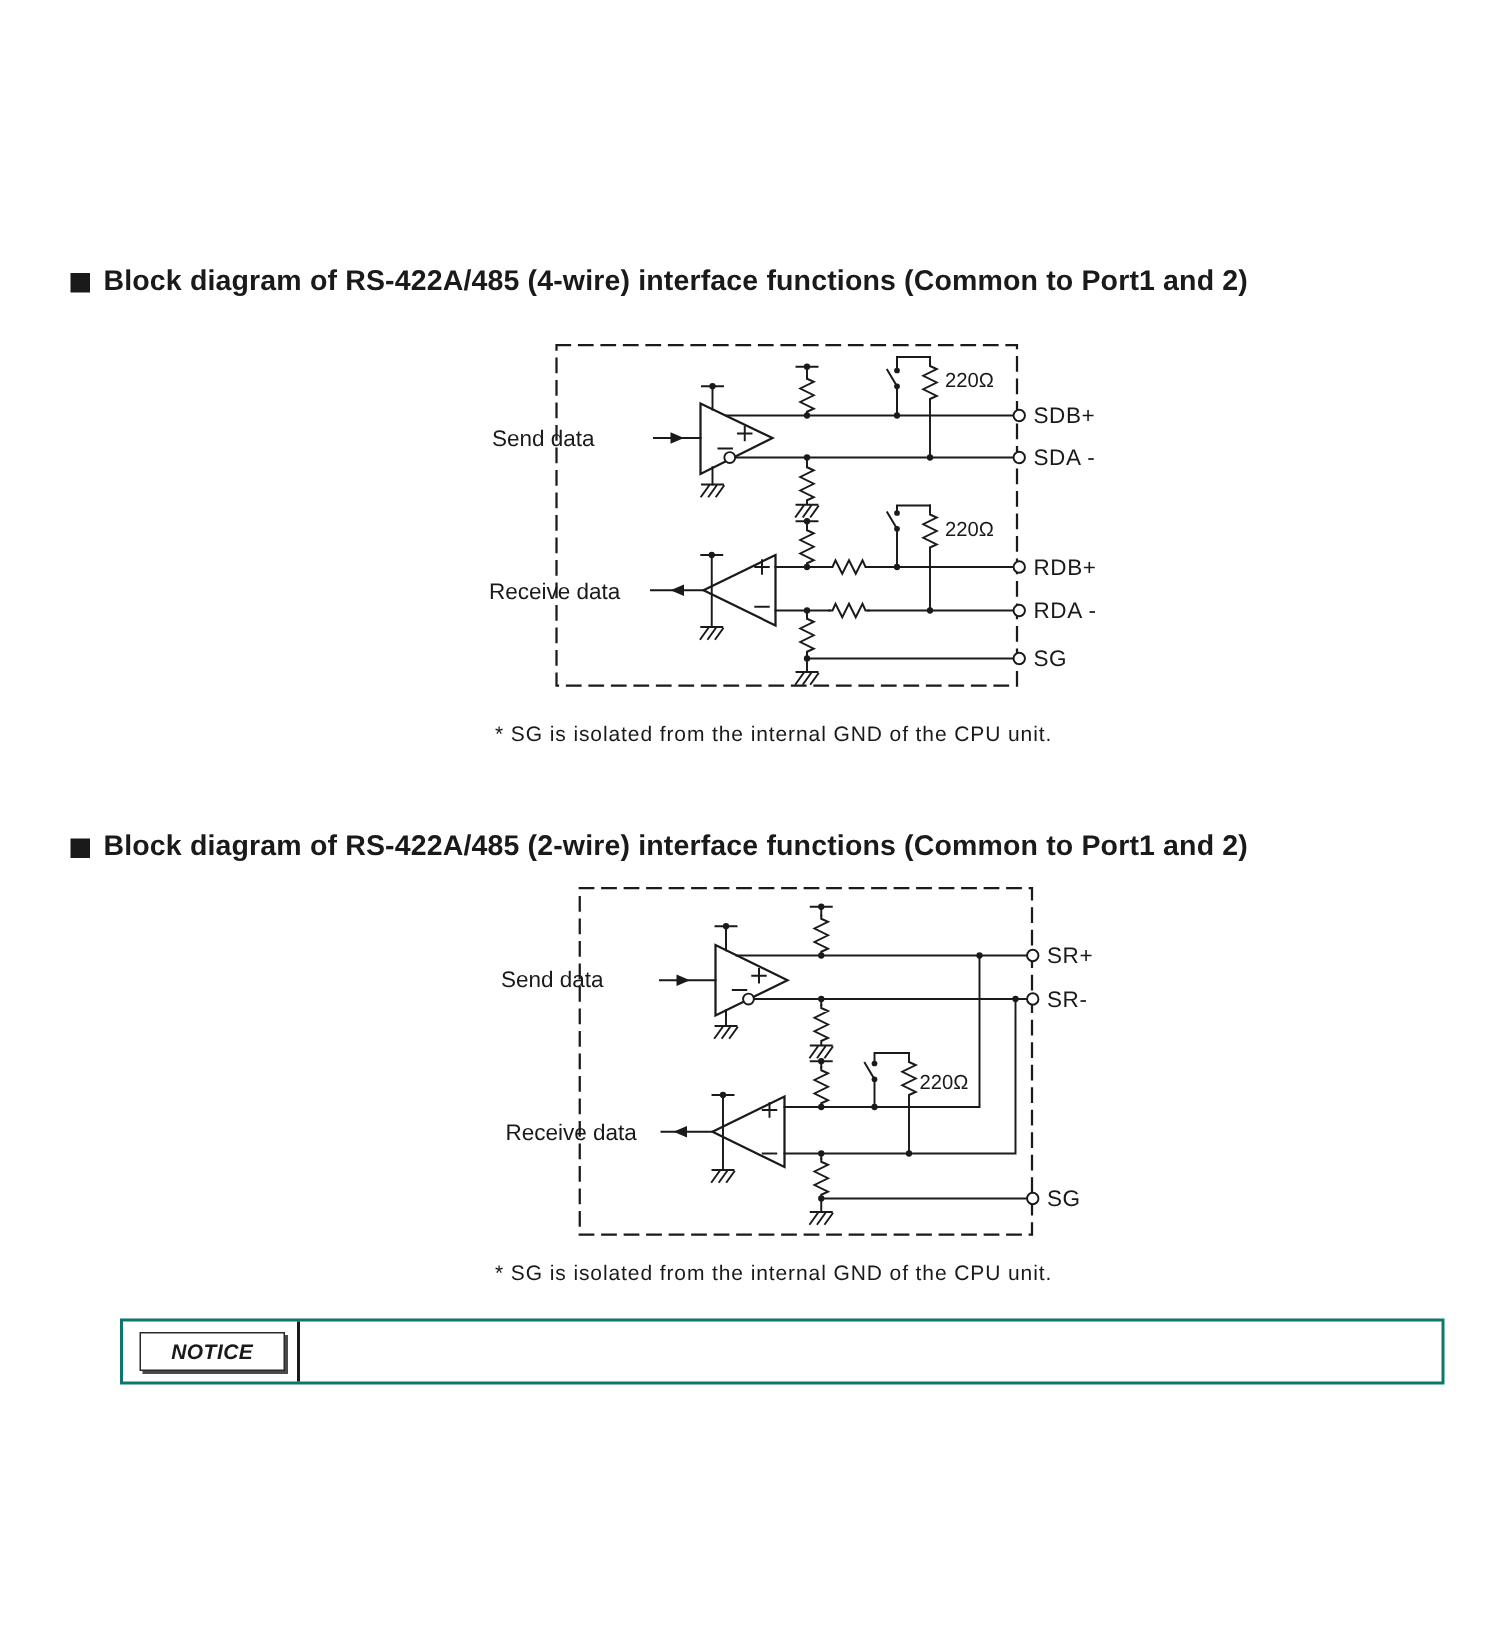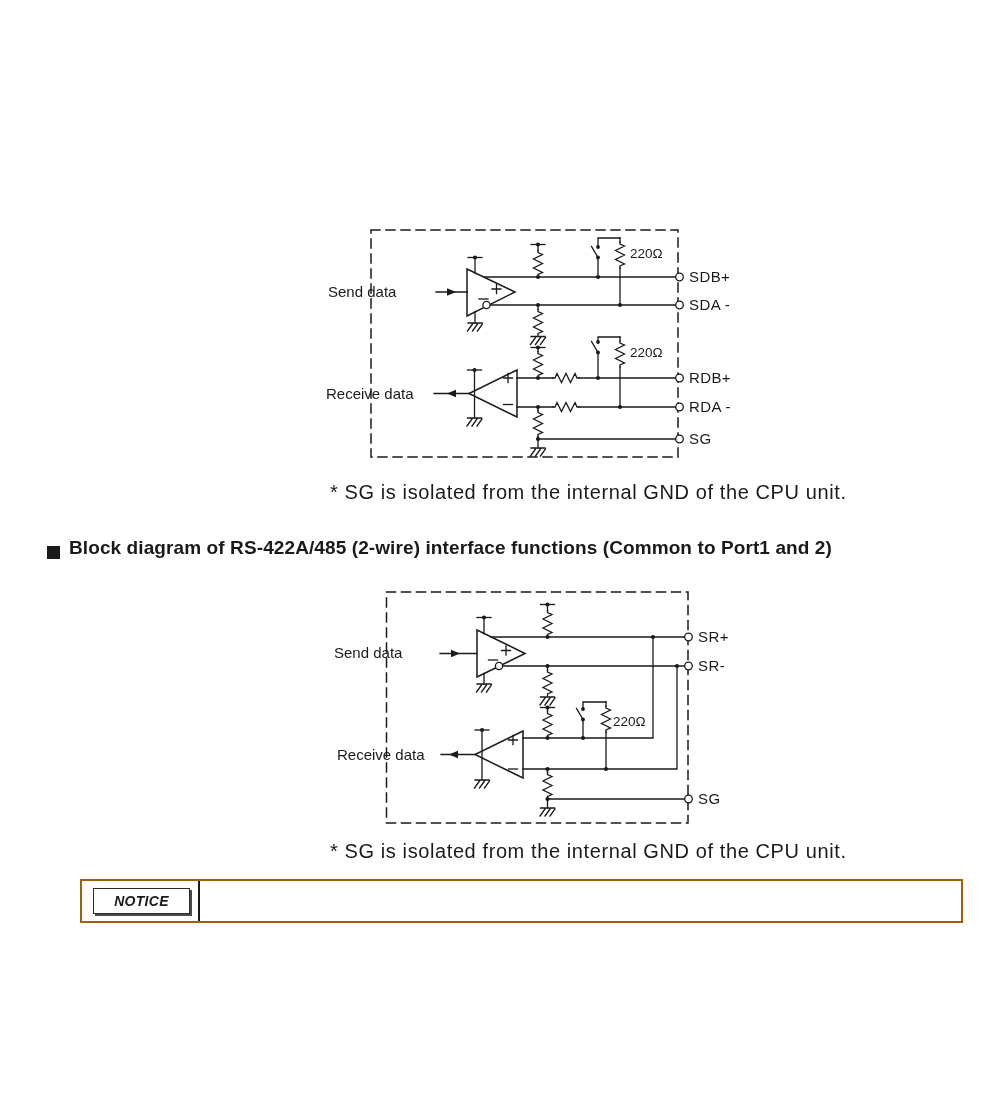--- a/index.html
+++ b/index.html
@@ -6,51 +6,55 @@
   .page{
     position:relative;width:1000px;height:1100px;background:#ffffff;overflow:hidden;
     font-family:"Liberation Sans","DejaVu Sans",sans-serif;color:#1a1a1a;
   }
   .heading{
     position:absolute;left:47px;display:flex;align-items:center;gap:9px;
     font-size:19px;font-weight:700;white-space:nowrap;letter-spacing:0.1px;
   }
   .sq{width:13px;height:13px;background:#1a1a1a;flex:0 0 auto;}
   .footnote{
-    position:absolute;left:330px;font-size:20px;letter-spacing:0.6px;white-space:nowrap;
+    position:absolute;left:330px;font-size:14px;letter-spacing:0.6px;white-space:nowrap;
   }
   svg{position:absolute;left:0;}
   svg .ink{stroke:#1a1a1a;stroke-width:1.3;fill:none;stroke-linecap:square;}
   svg text{fill:#1a1a1a;stroke:none;font-family:"Liberation Sans","DejaVu Sans",sans-serif;}
   .slbl{font-size:15px;}
   .tlbl{font-size:15px;letter-spacing:0.4px;}
   .ohm{font-size:13.5px;}
   .notice{
     position:absolute;left:80px;top:879px;width:883px;height:44px;
-    border:2px solid #a16207;box-sizing:border-box;display:flex;align-items:stretch;background:#fff;
+    border:2px solid #0f766e;box-sizing:border-box;display:flex;align-items:stretch;background:#fff;
   }
   .notice-badge-wrap{
     width:118px;flex:0 0 auto;border-right:2px solid #1a1a1a;
     display:flex;align-items:center;justify-content:flex-start;padding-left:11px;box-sizing:border-box;
   }
   .notice-badge{
     width:95px;height:24px;border:1.5px solid #2a2a2a;box-shadow:2px 2px 0 #4a4a4a;
     display:flex;align-items:center;justify-content:center;
     font-size:14px;font-weight:700;font-style:italic;letter-spacing:0.3px;background:#fff;
   }
   .notice-text{
     flex:1;display:flex;align-items:center;padding-left:10px;
     font-size:15px;font-weight:700;white-space:nowrap;letter-spacing:0.1px;
   }
 </style>
 </head>
 <body>
 
 <div class="page">
 
+  <div class="heading" style="top:177px;">
+    <span class="sq"></span>
+    <span>Block diagram of RS-422A/485 (4-wire) interface functions (Common to Port1 and 2)</span>
+  </div>
 
   <svg style="top:225px;" width="1000" height="245" viewBox="0 225 1000 245">
     <defs>
       <path id="rv" d="M0,0 v2 l4.5,2 -9,4.5 9,4.5 -9,4.5 9,4.5 -4.5,2 v2"></path>
       <path id="rh" d="M0,0 h2 l2,-4.5 4.5,9 4.5,-9 4.5,9 4.5,-9 2,4.5 h2"></path>
       <g id="gnd">
           <path d="M-7,0 H7 M-7.5,8 L-2.5,1 M-2.5,8 L2.5,1 M2.5,8 L7.5,1"></path>
         </g>
       <g id="pwr">
           <path d="M-7,0 H7"></path>
@@ -163,21 +167,21 @@
     <text x="630" y="357" class="ohm">220Ω</text>
     <text x="689" y="282" class="tlbl">SDB+</text>
     <text x="689" y="310" class="tlbl">SDA -</text>
     <text x="689" y="383" class="tlbl">RDB+</text>
     <text x="689" y="412" class="tlbl">RDA -</text>
     <text x="689" y="444" class="tlbl">SG</text>
   </svg>
 
   <div class="footnote" style="top:481px;">* SG is isolated from the internal GND of the CPU unit.</div>
 
-  <div class="heading" style="top:537px;align-items:flex-end;">
+  <div class="heading" style="top:554px;">
     <span class="sq"></span>
     <span>Block diagram of RS-422A/485 (2-wire) interface functions (Common to Port1 and 2)</span>
   </div>
 
   <svg style="top:585px;" width="1000" height="245" viewBox="0 585 1000 245">
     <g class="ink">
 
       <rect x="386.5" y="592" width="301.5" height="231" stroke-dasharray="9 6" stroke-width="1.5"></rect>
 
       <path d="

